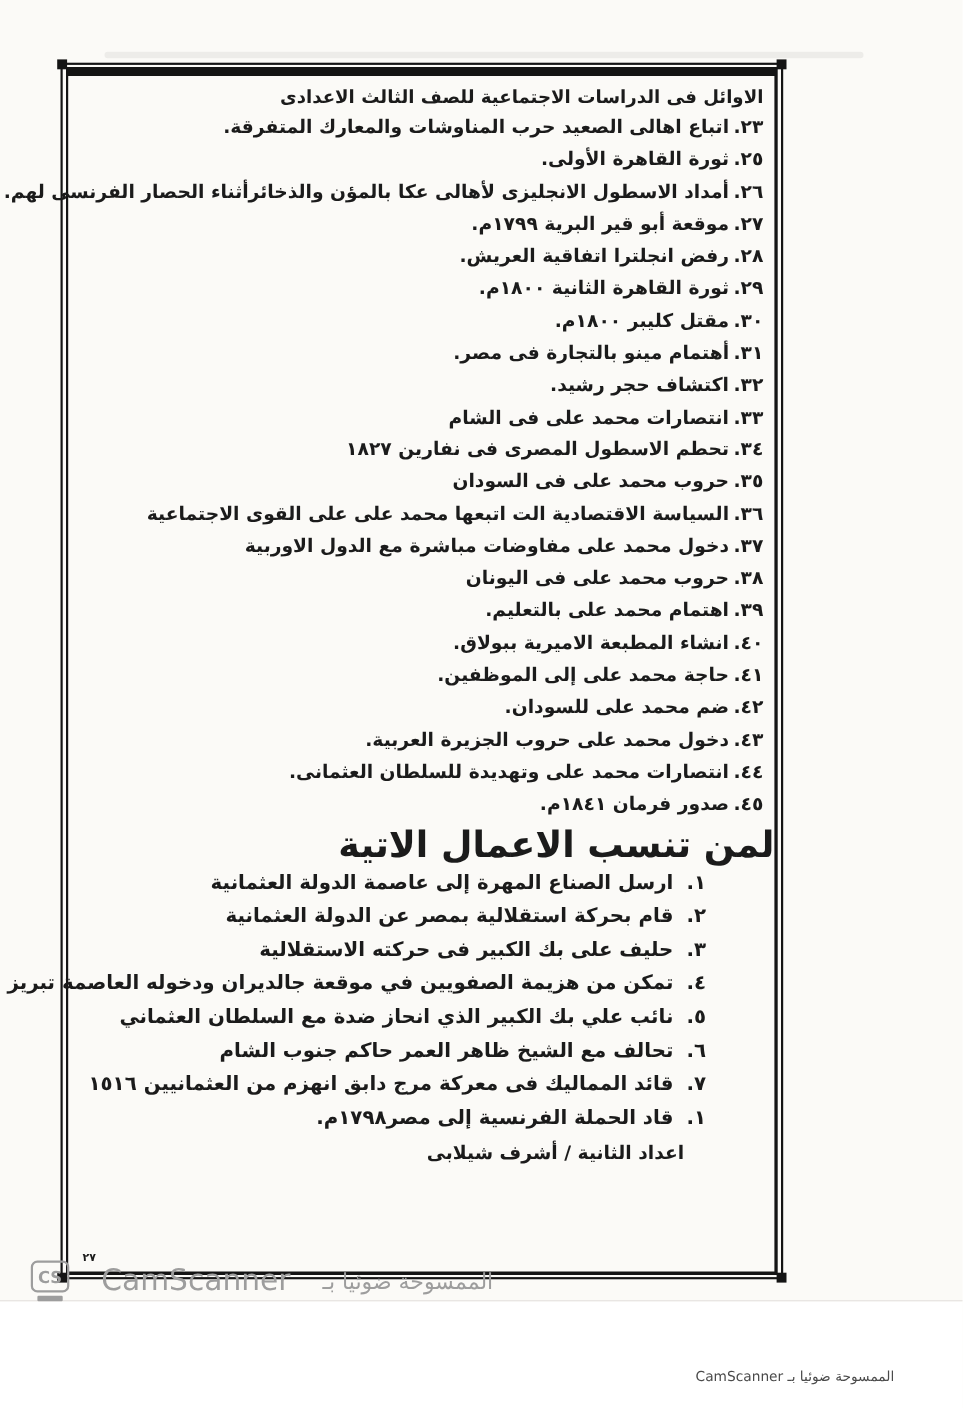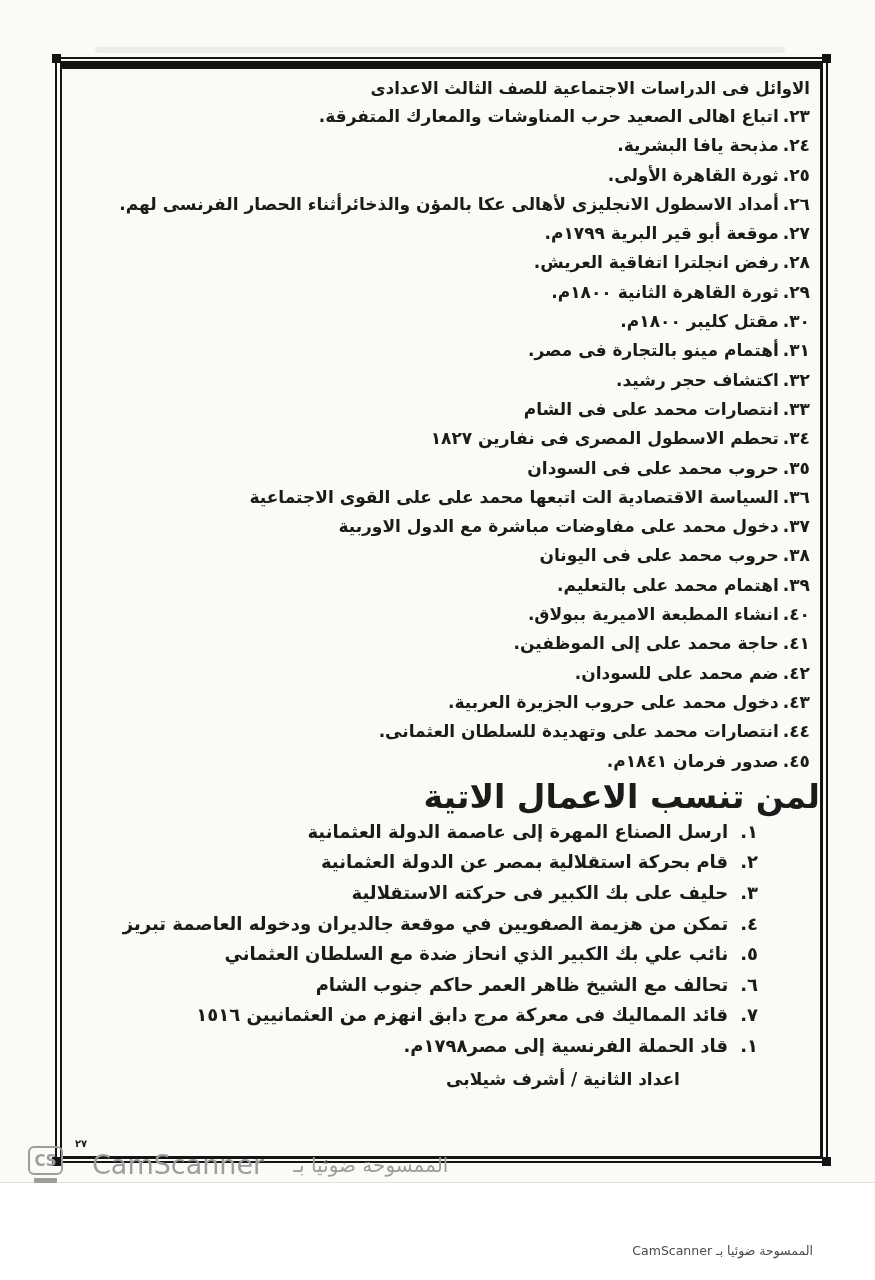--- a/index.html
+++ b/index.html
@@ -19,21 +19,21 @@
   .scan-page {
     position:absolute; left:0; top:0; width:875px; height:1183px;
     background:var(--page-bg);
     border-bottom:1px solid #e4e2de;
   }
   .scan-smudge {
     position:absolute; left:95px; top:47px; width:690px; height:6px;
     background:rgba(60,60,60,0.07); border-radius:3px;
   }
   .page-frame {
-    position:absolute; left:55px; top:57px; width:773px; height:1106px;
+    position:absolute; left:55px; top:57px; width:657px; height:1106px;
     border:2px solid var(--frame);
   }
   .frame-inner {
     position:absolute; inset:2px 3px 2px 3px;
     border-top:8px solid var(--frame);
     border-left:2px solid var(--frame);
     border-right:3px solid var(--frame);
     border-bottom:3px solid var(--frame);
     pointer-events:none;
   }
@@ -101,21 +101,20 @@
     <div class="corner tr"></div>
     <div class="corner bl"></div>
     <div class="corner br"></div>
 
     <div class="content">
       <div class="doc-header">الاوائل فى الدراسات الاجتماعية  للصف الثالث الاعدادى</div>
 
       <div class="events-list">
 
           <div class="line"><span class="num">٢٣.</span><span class="txt">اتباع اهالى الصعيد حرب المناوشات والمعارك المتفرقة.</span></div>
-          <div class="line"><span class="num">٢٤.</span><span class="txt">مذبحة يافا البشرية.</span></div>
           <div class="line"><span class="num">٢٥.</span><span class="txt">ثورة القاهرة الأولى.</span></div>
           <div class="line"><span class="num">٢٦.</span><span class="txt">أمداد الاسطول الانجليزى لأهالى عكا بالمؤن والذخائرأثناء الحصار الفرنسى لهم.</span></div>
           <div class="line"><span class="num">٢٧.</span><span class="txt">موقعة أبو قير البرية ١٧٩٩م.</span></div>
           <div class="line"><span class="num">٢٨.</span><span class="txt">رفض انجلترا اتفاقية العريش.</span></div>
           <div class="line"><span class="num">٢٩.</span><span class="txt">ثورة القاهرة الثانية ١٨٠٠م.</span></div>
           <div class="line"><span class="num">٣٠.</span><span class="txt">مقتل كليبر ١٨٠٠م.</span></div>
           <div class="line"><span class="num">٣١.</span><span class="txt">أهتمام مينو بالتجارة فى مصر.</span></div>
           <div class="line"><span class="num">٣٢.</span><span class="txt">اكتشاف حجر رشيد.</span></div>
           <div class="line"><span class="num">٣٣.</span><span class="txt">انتصارات محمد على فى الشام</span></div>
           <div class="line"><span class="num">٣٤.</span><span class="txt">تحطم الاسطول المصرى فى نفارين ١٨٢٧</span></div>

